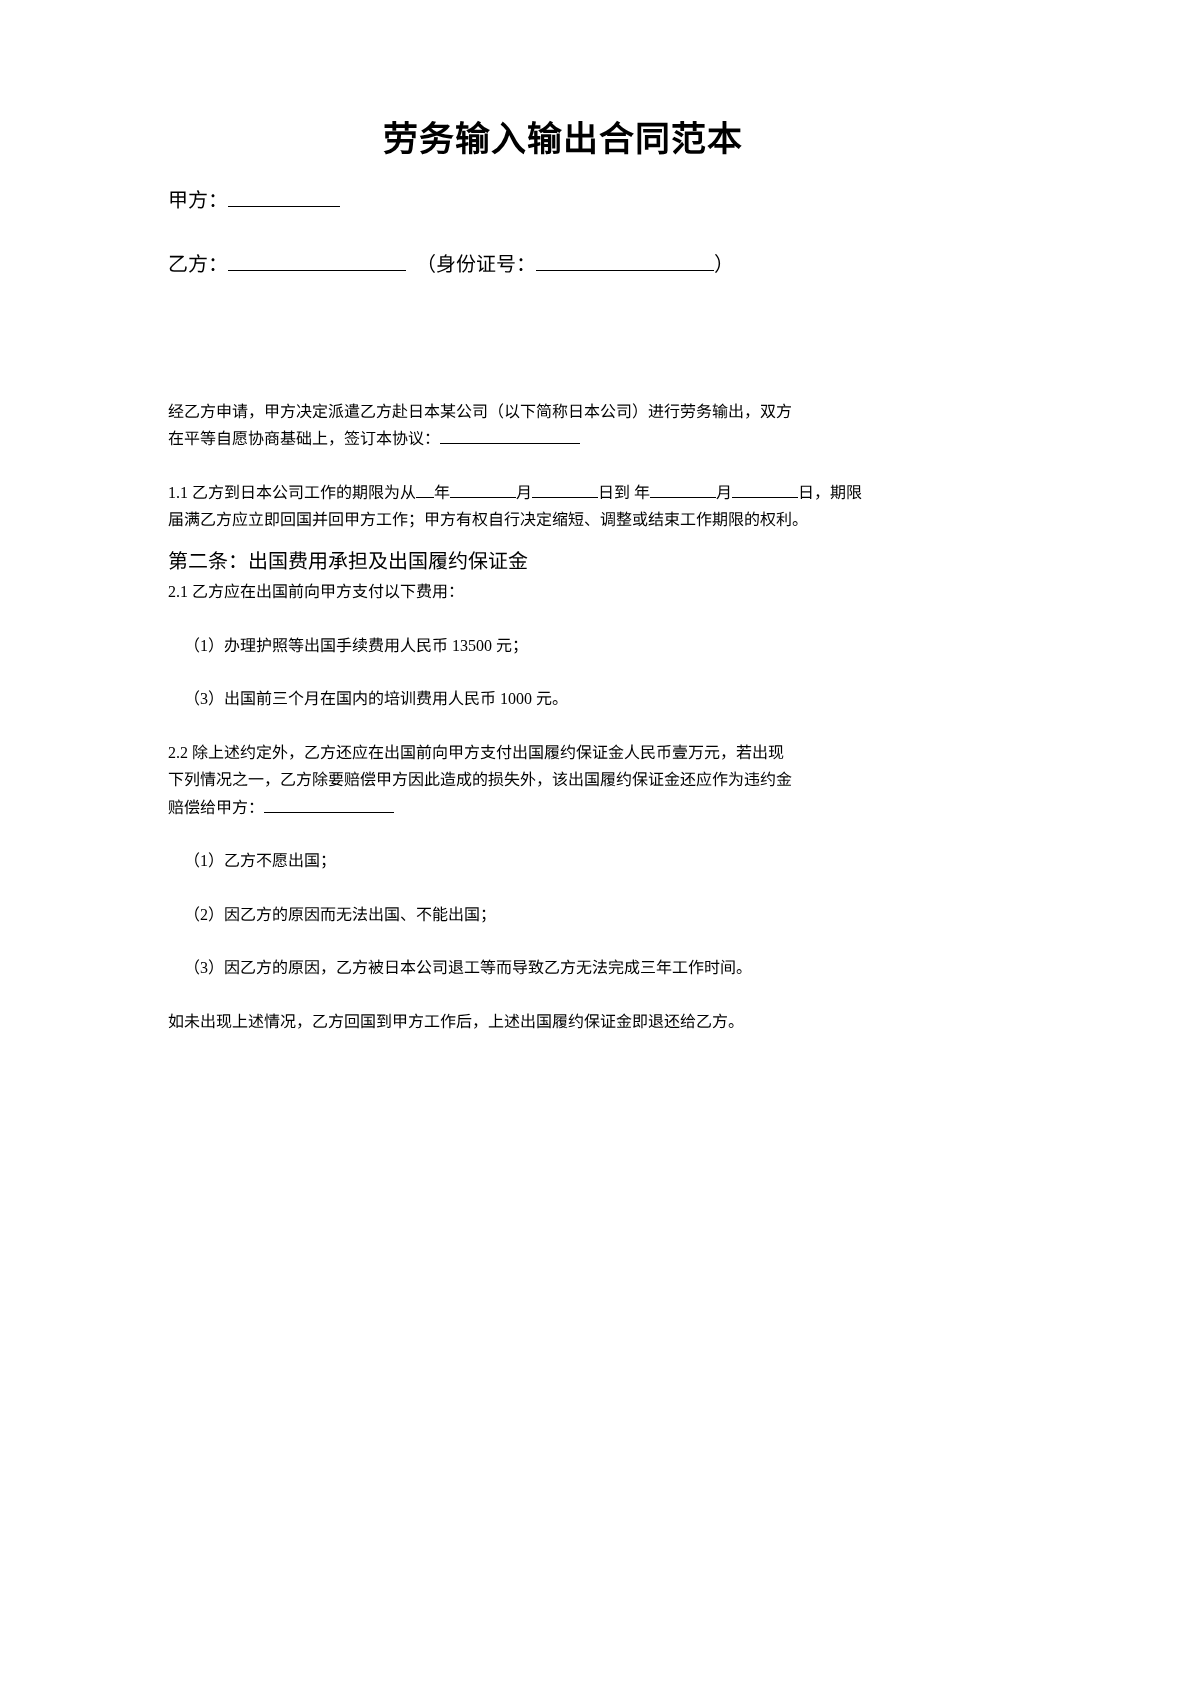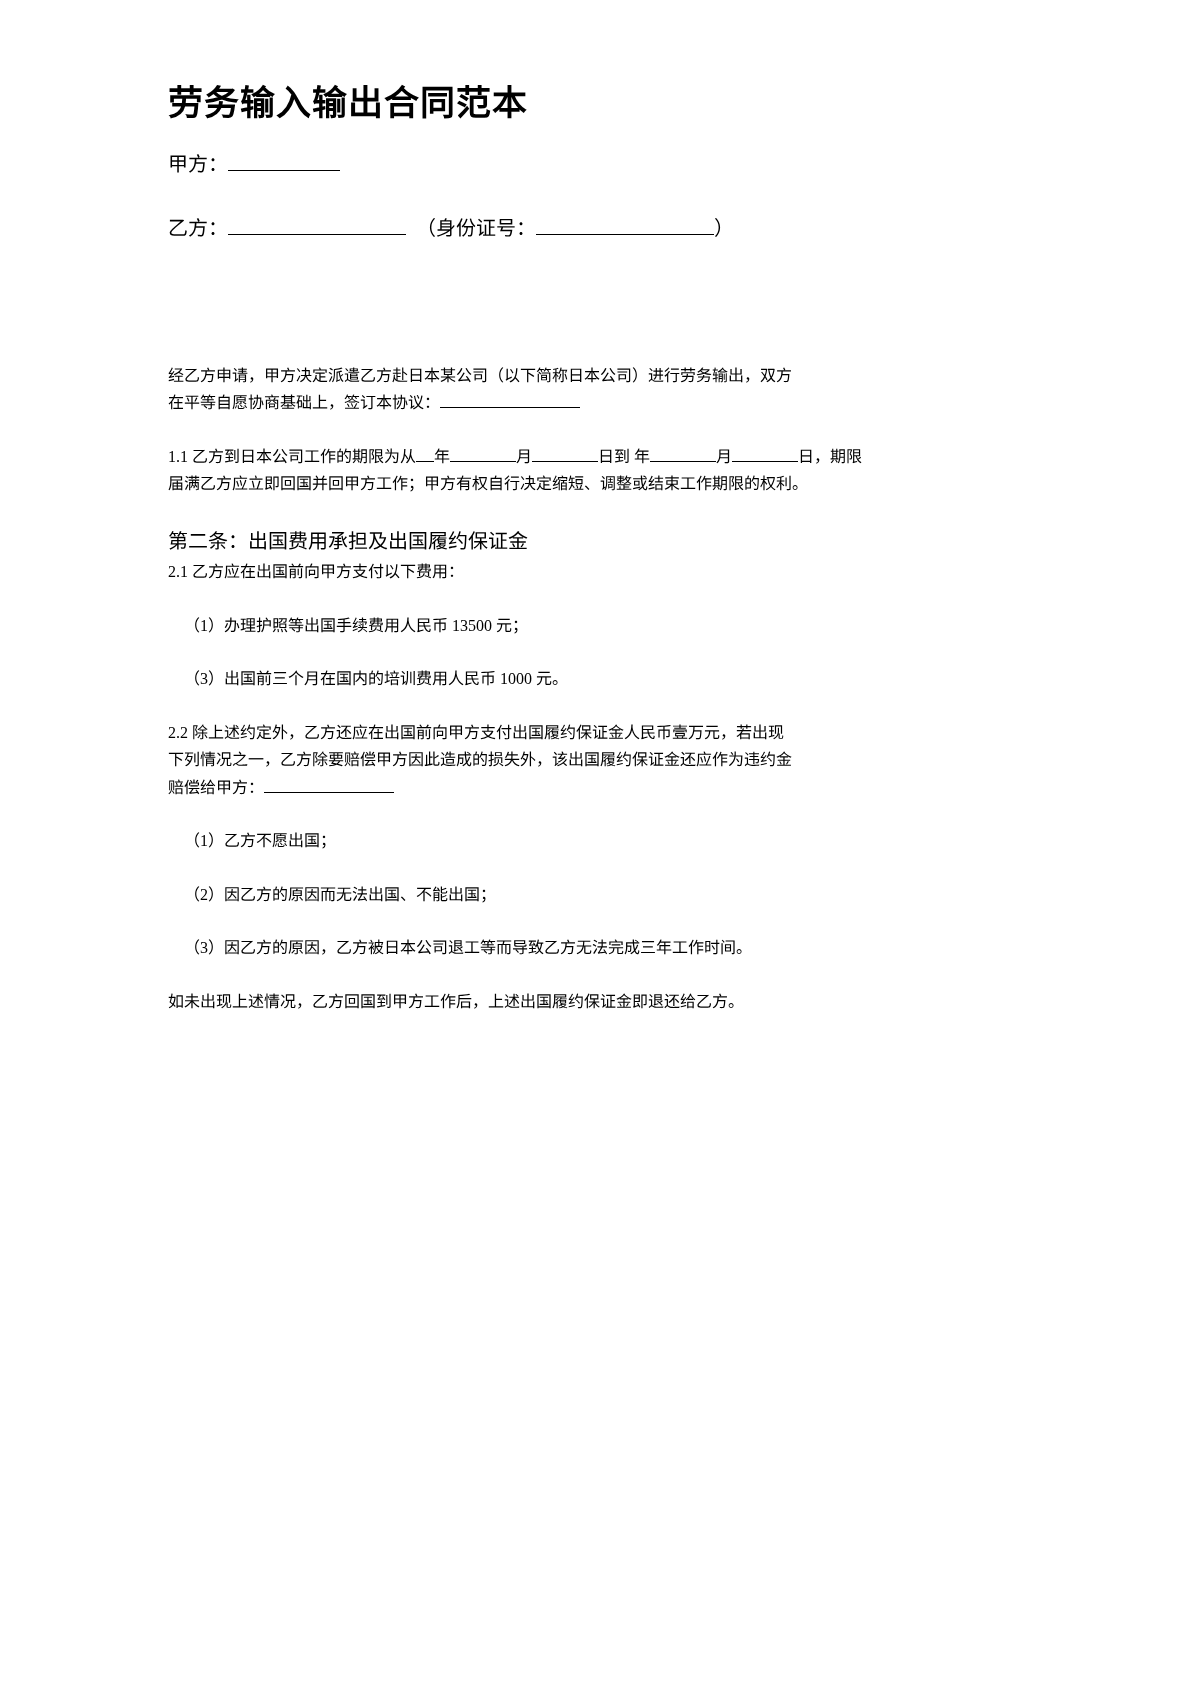--- a/index.html
+++ b/index.html
@@ -21,27 +21,27 @@
     overflow: hidden;
     box-sizing: border-box;
   }
   .content {
     position: absolute;
     left: 168px;
     top: 0;
     width: 790px;
   }
   .doc-title {
-    text-align: left;
+    text-align: center;
     font-family: "Liberation Serif", "DejaVu Serif", serif;
     font-size: 35px;
     font-weight: bold;
     letter-spacing: 1px;
     margin: 0;
-    padding-top: 82px;
+    padding-top: 118px;
     line-height: 1.25;
     color: #000000;
   }
   .party-line {
     font-size: 20px;
     line-height: 1.6;
     margin: 0;
     padding-top: 22px;
     white-space: nowrap;
   }
@@ -73,21 +73,21 @@
   .para + .para {
     margin-top: 26px;
   }
   .heading {
     font-size: 20px;
     line-height: 1.72;
     margin: 0;
   }
   .gap-before-clause1 { margin-top: 140px; }
   .gap-after-heading1 { margin-top: 60px; }
-  .tight { margin-top: 26px; }
+  .tight { margin-top: 10px; }
   .indent-item { padding-left: 16px; }
   .nowrap { white-space: nowrap; }
 </style>
 </head>
 <body>
 
 <div class="page">
   <div class="content">
 
     <h1 class="doc-title">劳务输入输出合同范本</h1>

